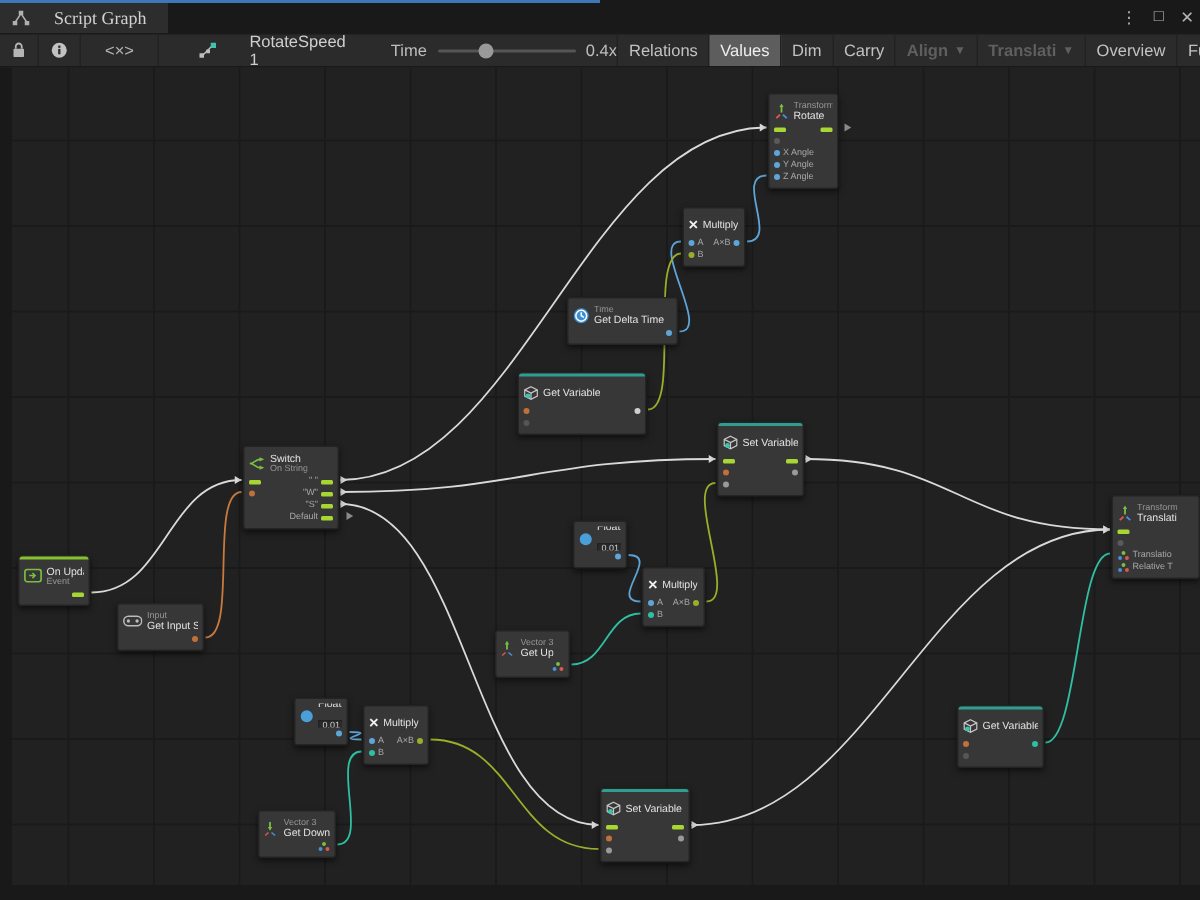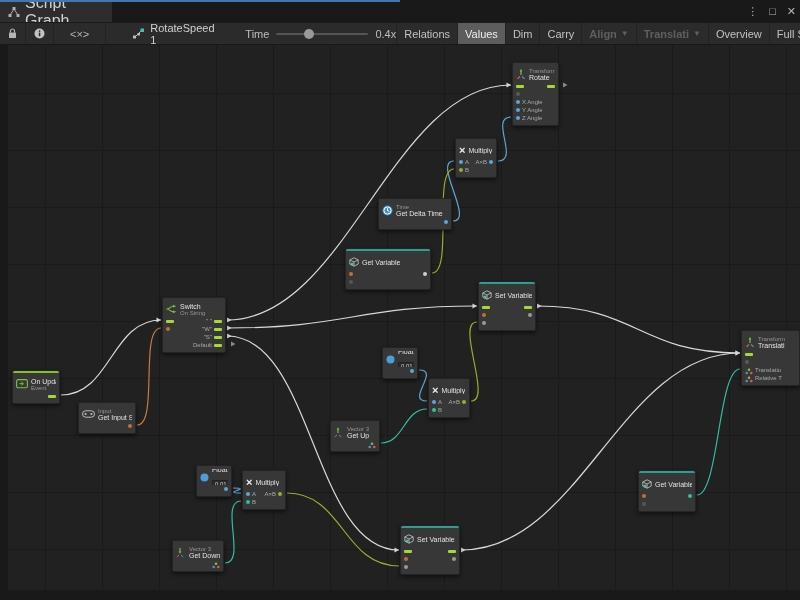--- a/index.html
+++ b/index.html
@@ -4,33 +4,33 @@
 <style>
   html,body{margin:0;padding:0;background:#111;}
   *{box-sizing:border-box;}
   #app{position:relative;width:800px;height:600px;overflow:hidden;
        font-family:"Liberation Sans",sans-serif;background:#212121;user-select:none;}
 
   
   .titlebar{position:absolute;top:0;left:0;width:800px;height:22px;background:#191919;}
   .accentline{position:absolute;top:0;left:0;width:400px;height:2px;background:#3e78b8;z-index:5;}
   .tab{position:absolute;top:2px;left:0;height:20px;width:112px;background:#2d2d2d;
-       display:flex;align-items:center;gap:5px;padding:0 8px;color:#d2d2d2;font-size:16px;}
+       display:flex;align-items:center;gap:16px;padding:0 8px;color:#d2d2d2;font-size:12px;font-family:Liberation Serif, serif;}
   .win-controls{position:absolute;right:4px;top:0;height:22px;display:flex;align-items:center;gap:11px;
        color:#b5b5b5;font-size:11px;}
   .win-controls span{cursor:default;}
 
   
   .toolbar{position:absolute;top:22px;left:0;width:800px;height:23px;background:#2b2b2b;
        border-top:1px solid #1b1b1b;border-bottom:1px solid #191919;
        display:flex;align-items:stretch;color:#c2c2c2;font-size:11px;overflow:hidden;}
   .tbtn{display:flex;align-items:center;justify-content:center;padding:0 8px;
         border-right:1px solid #222;color:#b5b5b5;}
   .tbtn.wide{padding:0 16px;}
-  .graph-ref{display:flex;align-items:center;gap:5px;margin-left:26px;color:#cfcfcf;}
+  .graph-ref{display:flex;align-items:center;gap:21px;margin-left:26px;color:#cfcfcf;}
   .zoom-group{display:flex;align-items:center;gap:7px;margin-left:30px;color:#bdbdbd;}
   .zoom-track{position:relative;width:92px;height:2px;background:#555;border-radius:1px;}
   .zoom-handle{position:absolute;top:-4px;left:30%;width:10px;height:10px;border-radius:50%;background:#999;}
   .view-buttons{display:flex;align-items:stretch;margin-left:auto;border-left:1px solid #222;
         white-space:nowrap;overflow:hidden;}
   .vbtn{display:flex;align-items:center;padding:5px 7px;border-right:1px solid #222;color:#c2c2c2;}
   .vbtn.active{background:#5d5d5d;color:#efefef;}
   .vbtn.disabled{color:#5f5f5f;font-weight:bold;}
   .vbtn .caret{margin-left:4px;font-size:8px;}
 

